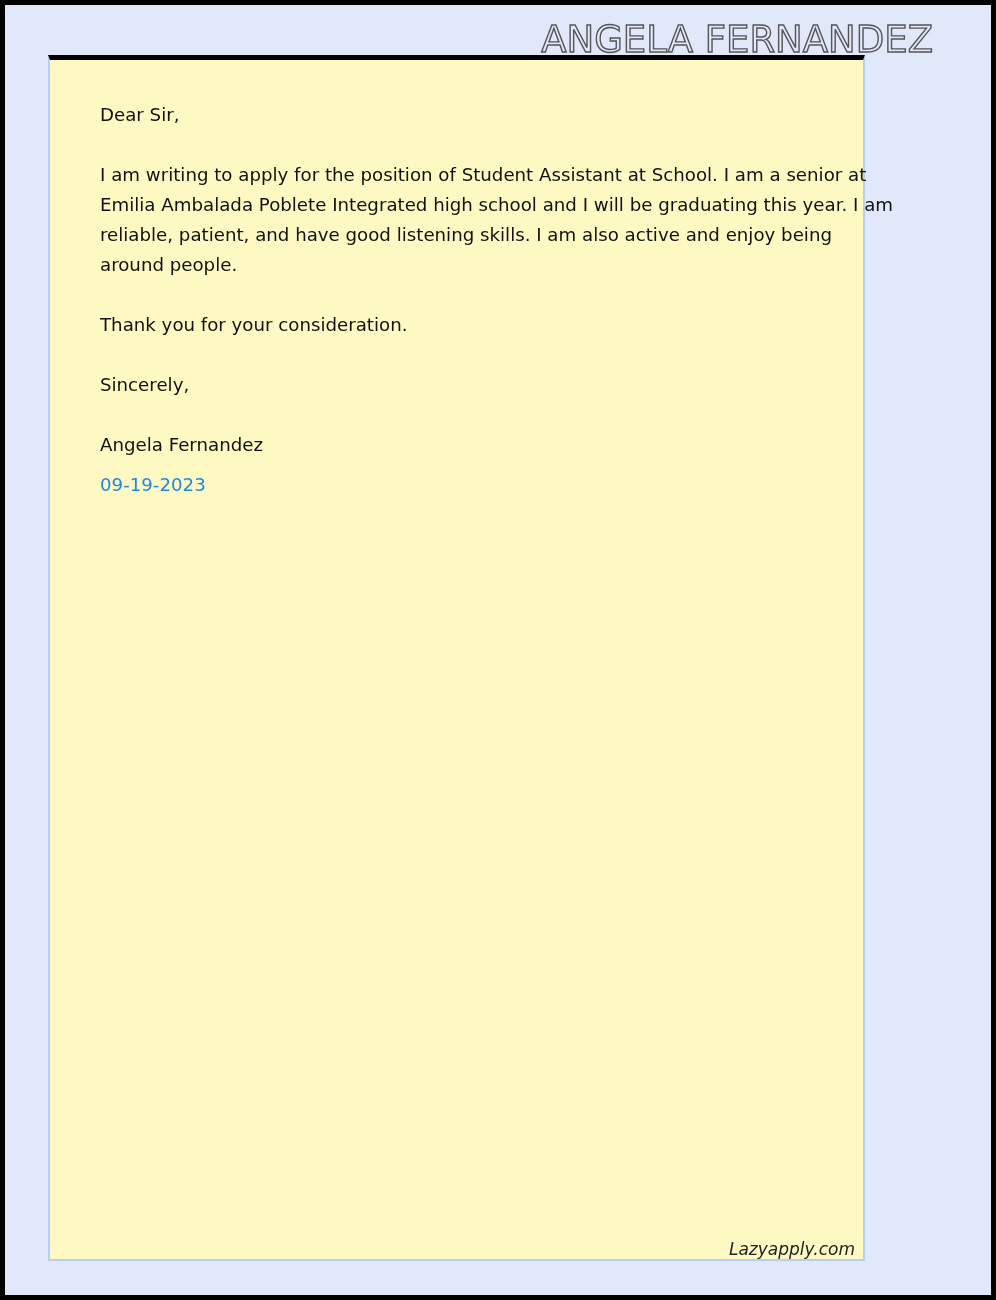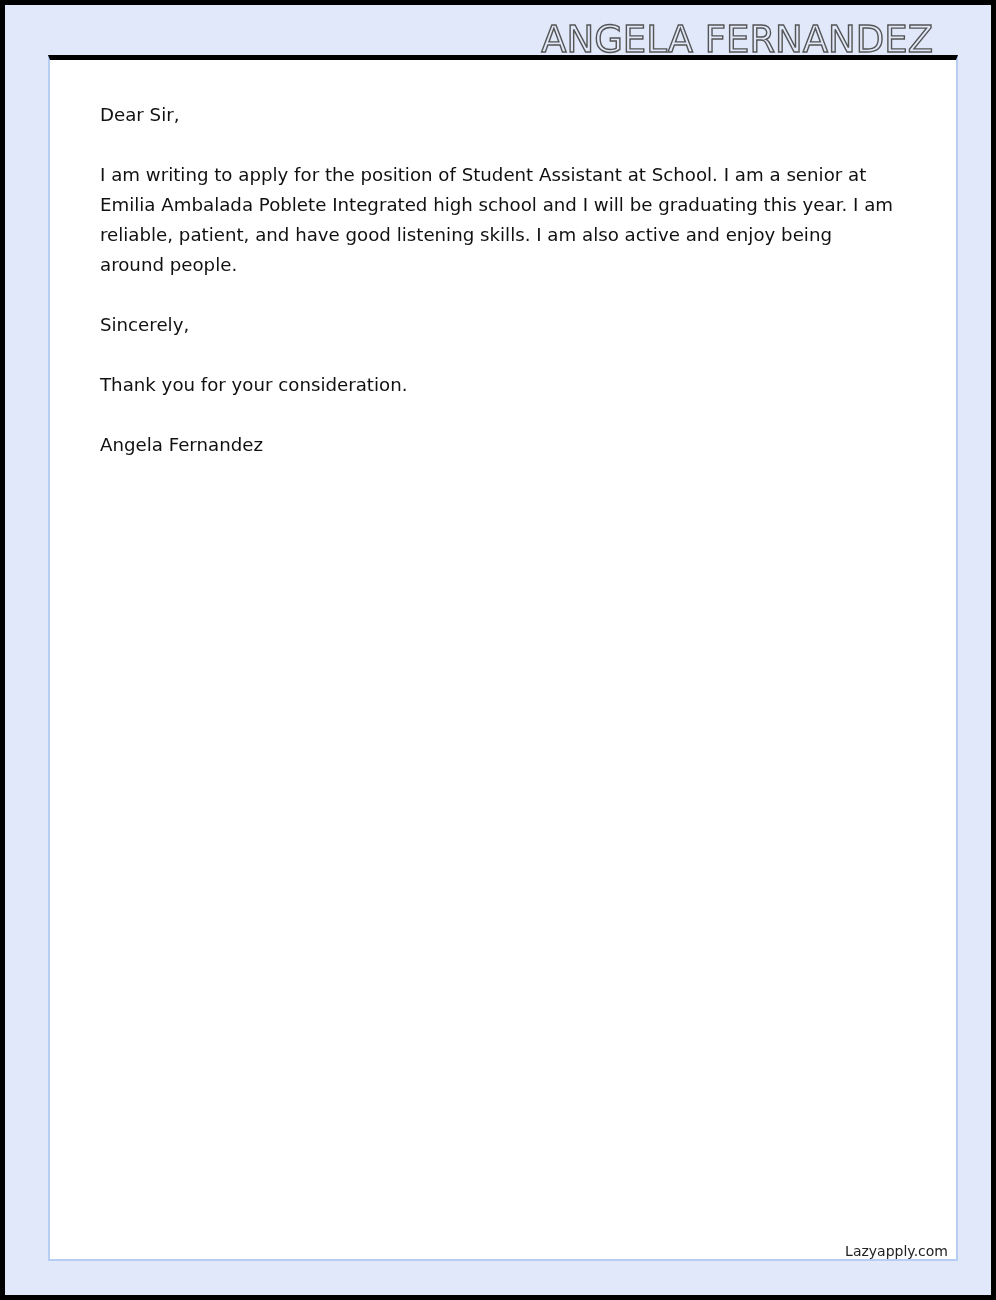--- a/index.html
+++ b/index.html
@@ -10,44 +10,45 @@
     font-family: "DejaVu Sans", sans-serif;
   }
   .title {
     position: absolute; right: 58px; top: 13px;
     font-family: "DejaVu Sans", sans-serif; font-size: 37px; letter-spacing: 0px;
     color: #e0e8f9; -webkit-text-stroke: 1.4px #555; font-weight: normal;
     white-space: nowrap;
   }
   .paper {
     position: absolute; left: 43px; top: 50px;
-    width: 910px; height: 1206px; box-sizing: border-box;
-    background: #ffffff;
+    width: 817px; height: 1206px; box-sizing: border-box;
+    background: #fef9c3;
     border-top: 5px solid #000;
     border-left: 2px solid #b8cdf4; border-right: 2px solid #b8cdf4; border-bottom: 2px solid #b8cdf4;
   }
   .letter {
     position: absolute; left: 50px; top: 40px; width: 800px;
     font-size: 18.2px; line-height: 30px; color: #111;
   }
   .letter p { margin: 0 0 30px 0; }
   .letter p.sig { margin-bottom: 10px; }
   .date { color: #1e88e5; }
   .footer {
     position: absolute; right: 8px; bottom: 0px;
-    font-size: 14px; color: #222;
+    font-size: 17px; color: #222; font-style: italic;
   }
 </style>
 </head>
 <body>
 
 <div class="title">ANGELA FERNANDEZ</div>
 
 <div class="paper">
   <div class="letter">
     <p>Dear Sir,</p>
     <p>I am writing to apply for the position of Student Assistant at School. I am a senior at Emilia Ambalada Poblete Integrated high school and I will be graduating this year. I am reliable, patient, and have good listening skills. I am also active and enjoy being around people.</p>
+    <p>Thank you for your consideration.</p>
     <p>Sincerely,</p>
-    <p>Thank you for your consideration.</p>
     <p class="sig">Angela Fernandez</p>
+    <p class="date">09-19-2023</p>
   </div>
   <div class="footer">Lazyapply.com</div>
 </div>
 
 </body></html>

